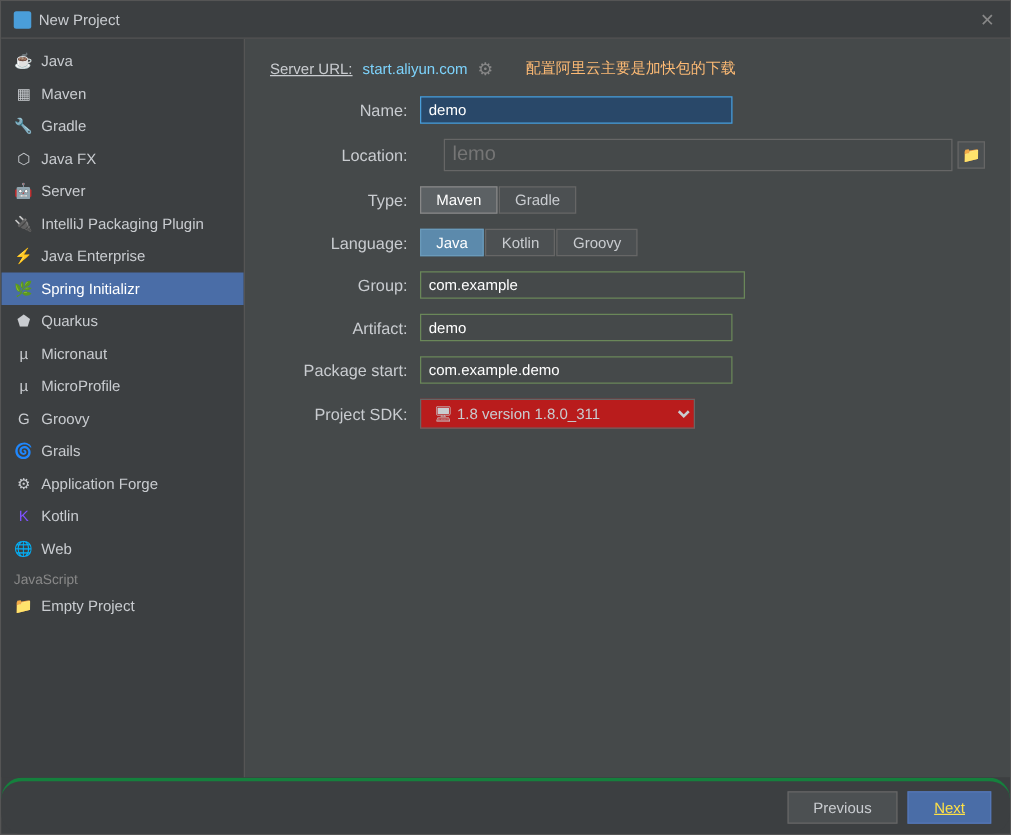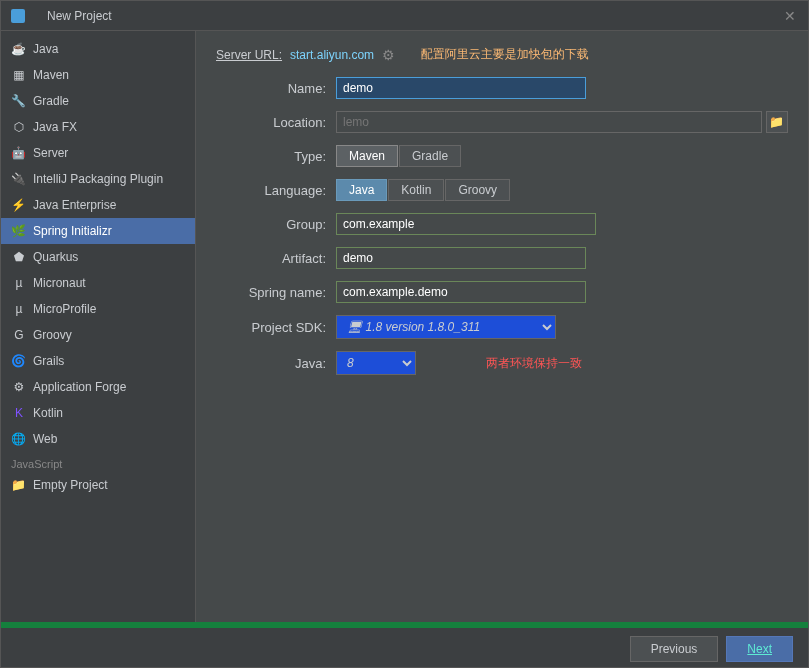--- a/index.html
+++ b/index.html
@@ -27,21 +27,21 @@
       border-bottom: 1px solid #555;
       display: flex;
       align-items: center;
       justify-content: space-between;
       padding: 6px 10px;
       height: 30px;
     }
     .title-bar-left {
       display: flex;
       align-items: center;
-      gap: 22px;
+      gap: 6px;
     }
     .title-icon {
       width: 14px;
       height: 14px;
       background: #4a9eda;
       border-radius: 2px;
     }
     .title-text {
       font-size: 12px;
       color: #c9ccd0;
@@ -176,68 +176,69 @@
       display: flex;
       align-items: center;
       gap: 4px;
     }
     .location-input {
       flex: 1;
       background: #45494a;
       border: 1px solid #666;
       color: #888;
       padding: 3px 6px;
-      font-size: 12px;
+      font-size: 16px;
       outline: none;
+      margin-left: 19px;
     }
     .folder-btn {
       background: #4c5052;
       border: 1px solid #666;
       color: #c9ccd0;
       width: 22px;
       height: 22px;
       cursor: pointer;
       display: flex;
       align-items: center;
       justify-content: center;
       font-size: 12px;
     }
     .select-dropdown {
-      background: #1d4ed8;
+      background: #b91c1c;
       border: 1px solid #666;
       color: #c9ccd0;
       padding: 3px 6px;
       font-size: 12px;
       width: 220px;
       outline: none;
       cursor: pointer;
-      font-style: italic;
     }
     .footer {
       background: #3c3f41;
-      border-top: 6px solid #15803d;
+      border-top: 3px solid #15803d;
       padding: 8px 15px;
       display: flex;
       justify-content: flex-end;
-      align-items: flex-start;
+      align-items: center;
       gap: 8px;
       height: 45px;
+      border-radius: 17px;
     }
     .btn-previous {
       background: #4c5052;
       border: 1px solid #666;
       color: #c9ccd0;
       padding: 5px 20px;
       font-size: 12px;
       cursor: pointer;
     }
     .btn-next {
       background: #4a6da7;
       border: 1px solid #5577b7;
-      color: #5eead4;
+      color: #fde047;
       padding: 5px 20px;
       font-size: 12px;
       cursor: pointer;
       text-decoration: underline;
     }
   </style>
 </head>
 <body>
 
 <div class="dialog">
@@ -375,46 +376,35 @@
       </div>
 
       <div class="form-row">
         <span class="form-label">Artifact:</span>
         <div class="form-control">
           <input type="text" class="text-input" value="demo" style="width: 250px;">
         </div>
       </div>
 
       <div class="form-row">
-        <span class="form-label">Spring name:</span>
+        <span class="form-label">Package start:</span>
         <div class="form-control">
           <input type="text" class="text-input" value="com.example.demo" style="width: 250px;">
         </div>
       </div>
 
       <div class="form-row">
         <span class="form-label">Project SDK:</span>
         <div class="form-control">
           <select class="select-dropdown">
             <option>🖥 1.8  version 1.8.0_311</option>
           </select>
         </div>
       </div>
 
-      <div class="form-row">
-        <span class="form-label">Java:</span>
-        <div style="display:flex; align-items:center; gap: 60px;">
-          <select class="select-dropdown" style="width:80px;">
-            <option value="8" selected="">8</option>
-            <option value="11">11</option>
-            <option value="17">17</option>
-          </select>
-          <span style="color:#ff5555; font-size:12px; margin-left: 10px;">两者环境保持一致</span>
-        </div>
-      </div>
 
 
     </div>
   </div>
 
   <div class="footer">
     <button class="btn-previous">Previous</button>
     <button class="btn-next">Next</button>
   </div>
 </div>

